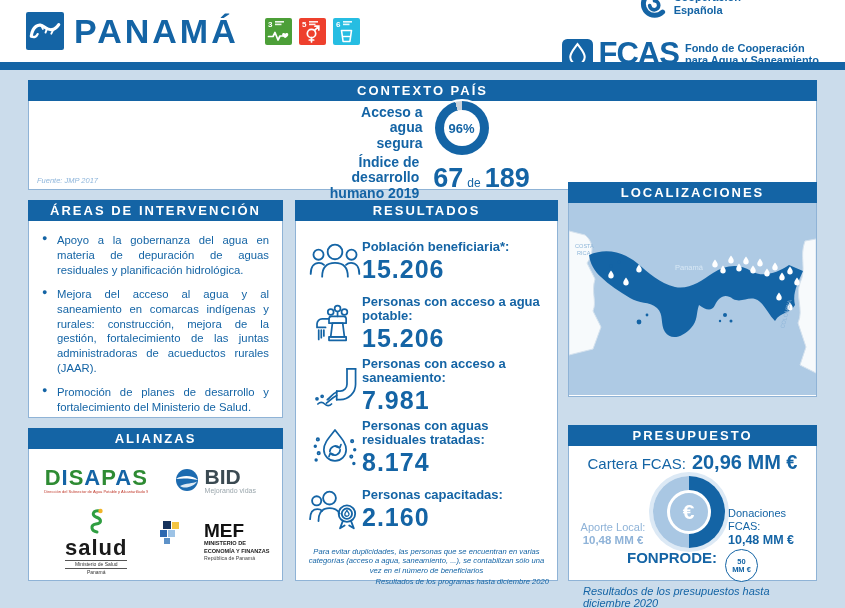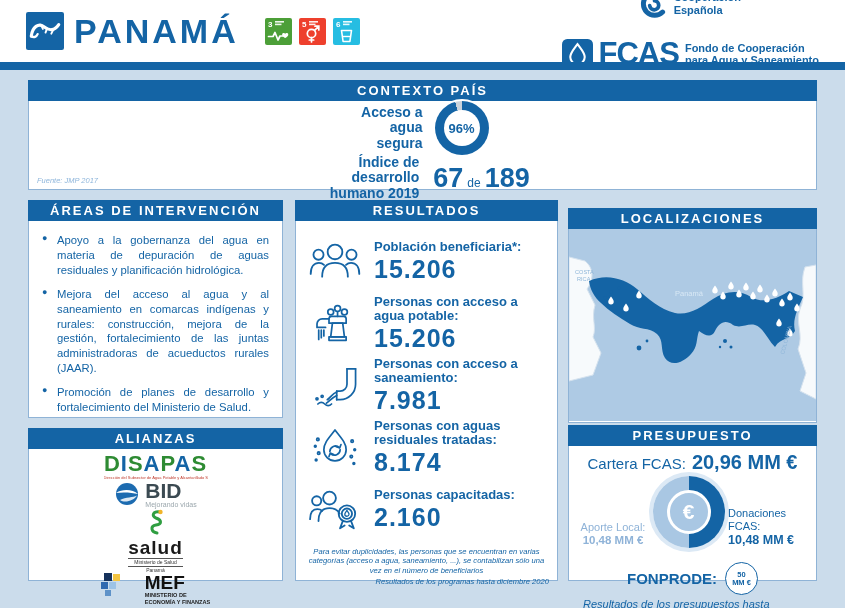--- a/index.html
+++ b/index.html
@@ -38,62 +38,62 @@
 
   
   .areas { left:28px; top:200px; width:255px; height:218px; }
   .areas ul { list-style:none; padding:12px 13px 0 13px; }
   .areas li { position:relative; padding-left:15px; color:var(--blue); font-size:11.3px; line-height:1.32; text-align:justify; margin-bottom:9px; }
   .areas li::before { content:"●"; position:absolute; left:0; top:0; font-size:9px; color:var(--blue); }
 
   
   .res { left:295px; top:200px; width:263px; height:381px; }
   .res-rows { padding:10px 12px 0 12px; }
-  .res-row { display:flex; align-items:center; gap:12px; height:62px; }
+  .res-row { display:flex; align-items:center; height:62px; }
   .res-ic { width:54px; flex:0 0 54px; display:grid; place-items:center; }
   .res-txt { color:var(--blue); }
   .res-label { font-size:13px; font-weight:bold; line-height:1.1; }
   .res-num { font-size:25px; font-weight:bold; letter-spacing:1px; margin-top:1px; }
   .res-fn { padding:6px 8px 0 8px; color:var(--blue); font-style:italic; font-size:7.6px; line-height:1.25; text-align:center; }
   .res-fn2 { text-align:right; padding:2px 8px 0 8px; color:var(--blue); font-style:italic; font-size:7.6px; }
 
   
-  .loc { left:568px; top:208px; width:249px; height:215px; }
+  .loc { left:568px; top:182px; width:249px; height:215px; }
 
   
   .ali { left:28px; top:428px; width:255px; height:153px; }
-  .ali-grid { display:grid; grid-template-columns:1fr; grid-template-rows:1fr 1fr; height:130px; align-items:center; justify-items:center; padding:4px 8px; }
+  .ali-grid { display:grid; grid-template-columns:1fr 1fr; grid-template-rows:1fr 1fr; height:130px; align-items:center; justify-items:center; padding:4px 8px; }
   .disapas { text-align:center; }
   .disapas-word { font-size:22px; font-weight:bold; letter-spacing:1px; line-height:1; }
   .disapas-tag { font-size:4px; color:#C0392B; white-space:nowrap; overflow:hidden; width:104px; }
   .bid { display:flex; align-items:center; gap:5px;justify-content:flex-end; }
   .bid-name { font-size:21px; font-weight:bold; color:#3B4A52; line-height:1; }
   .bid-tag { font-size:7px; color:#9BA7AD; }
   .salud { text-align:center; line-height:1; }
-  .salud-name { font-size:19px; font-weight:bold; color:#1a1a1a; letter-spacing:1px; }
+  .salud-name { font-size:22px; font-weight:bold; color:#1a1a1a; letter-spacing:1px; }
   .salud-sub { font-size:5px; color:#333; border-top:0.5px solid #555; border-bottom:0.5px solid #555; padding:1px 2px; margin-top:1px; }
   .salud-pa { font-size:5px; color:#333; margin-top:1px; }
   .mef { display:flex; align-items:flex-start; gap:22px; }
   .mef-name { font-size:19px; font-weight:bold; color:#111; line-height:1; }
   .mef-sub { font-size:5.6px; font-weight:bold; color:#222; line-height:1.3; }
   .mef-rep { font-size:5.2px; color:#444; }
 
   
   .pre { left:568px; top:425px; width:249px; height:156px; }
   .cartera { display:flex; justify-content:center; align-items:baseline; gap:6px; margin-top:5px; color:var(--blue); }
   .cartera-l { font-size:15px; }
   .cartera-v { font-size:20px; font-weight:bold; }
   .pre-mid { display:flex; justify-content:space-between; align-items:flex-end; padding:2px 8px 0 8px; }
   .aporte { width:72px; text-align:center; color:#8FB3D8; font-size:11px; line-height:1.2; }
   .aporte b { font-size:11.5px; }
   .dona { width:80px; color:var(--blue); font-size:11px; line-height:1.2; }
   .dona b { font-size:12.5px; }
   .bdonut { width:72px; height:72px; border-radius:50%; display:grid; place-items:center; box-shadow:0 0 0 4px #DCE9F5; }
   .bhole { width:44px; height:44px; border-radius:50%; background:var(--lightblue); border:3px solid #fff; display:grid; place-items:center; color:#fff; font-size:21px; font-weight:bold; }
-  .fonprode { display:flex; justify-content:center; align-items:center; gap:8px; margin-top:14px; color:var(--blue); }
+  .fonprode { display:flex; justify-content:center; gap:8px; margin-top:1px; color:var(--blue); }
   .fon-l { font-size:15px; font-weight:bold; }
   .fon-circle { width:33px; height:33px; border-radius:50%; border:1.5px solid var(--blue); background:#fff; display:flex; flex-direction:column; justify-content:center; align-items:center; line-height:1; }
   .fon-circle span { font-size:7.5px; font-weight:bold; }
   .pre-fn { font-size:11px; font-style:italic; color:var(--blue); padding:3px 0 0 14px; }
 </style>
 </head>
 <body>
 
 <div class="stage">
 

